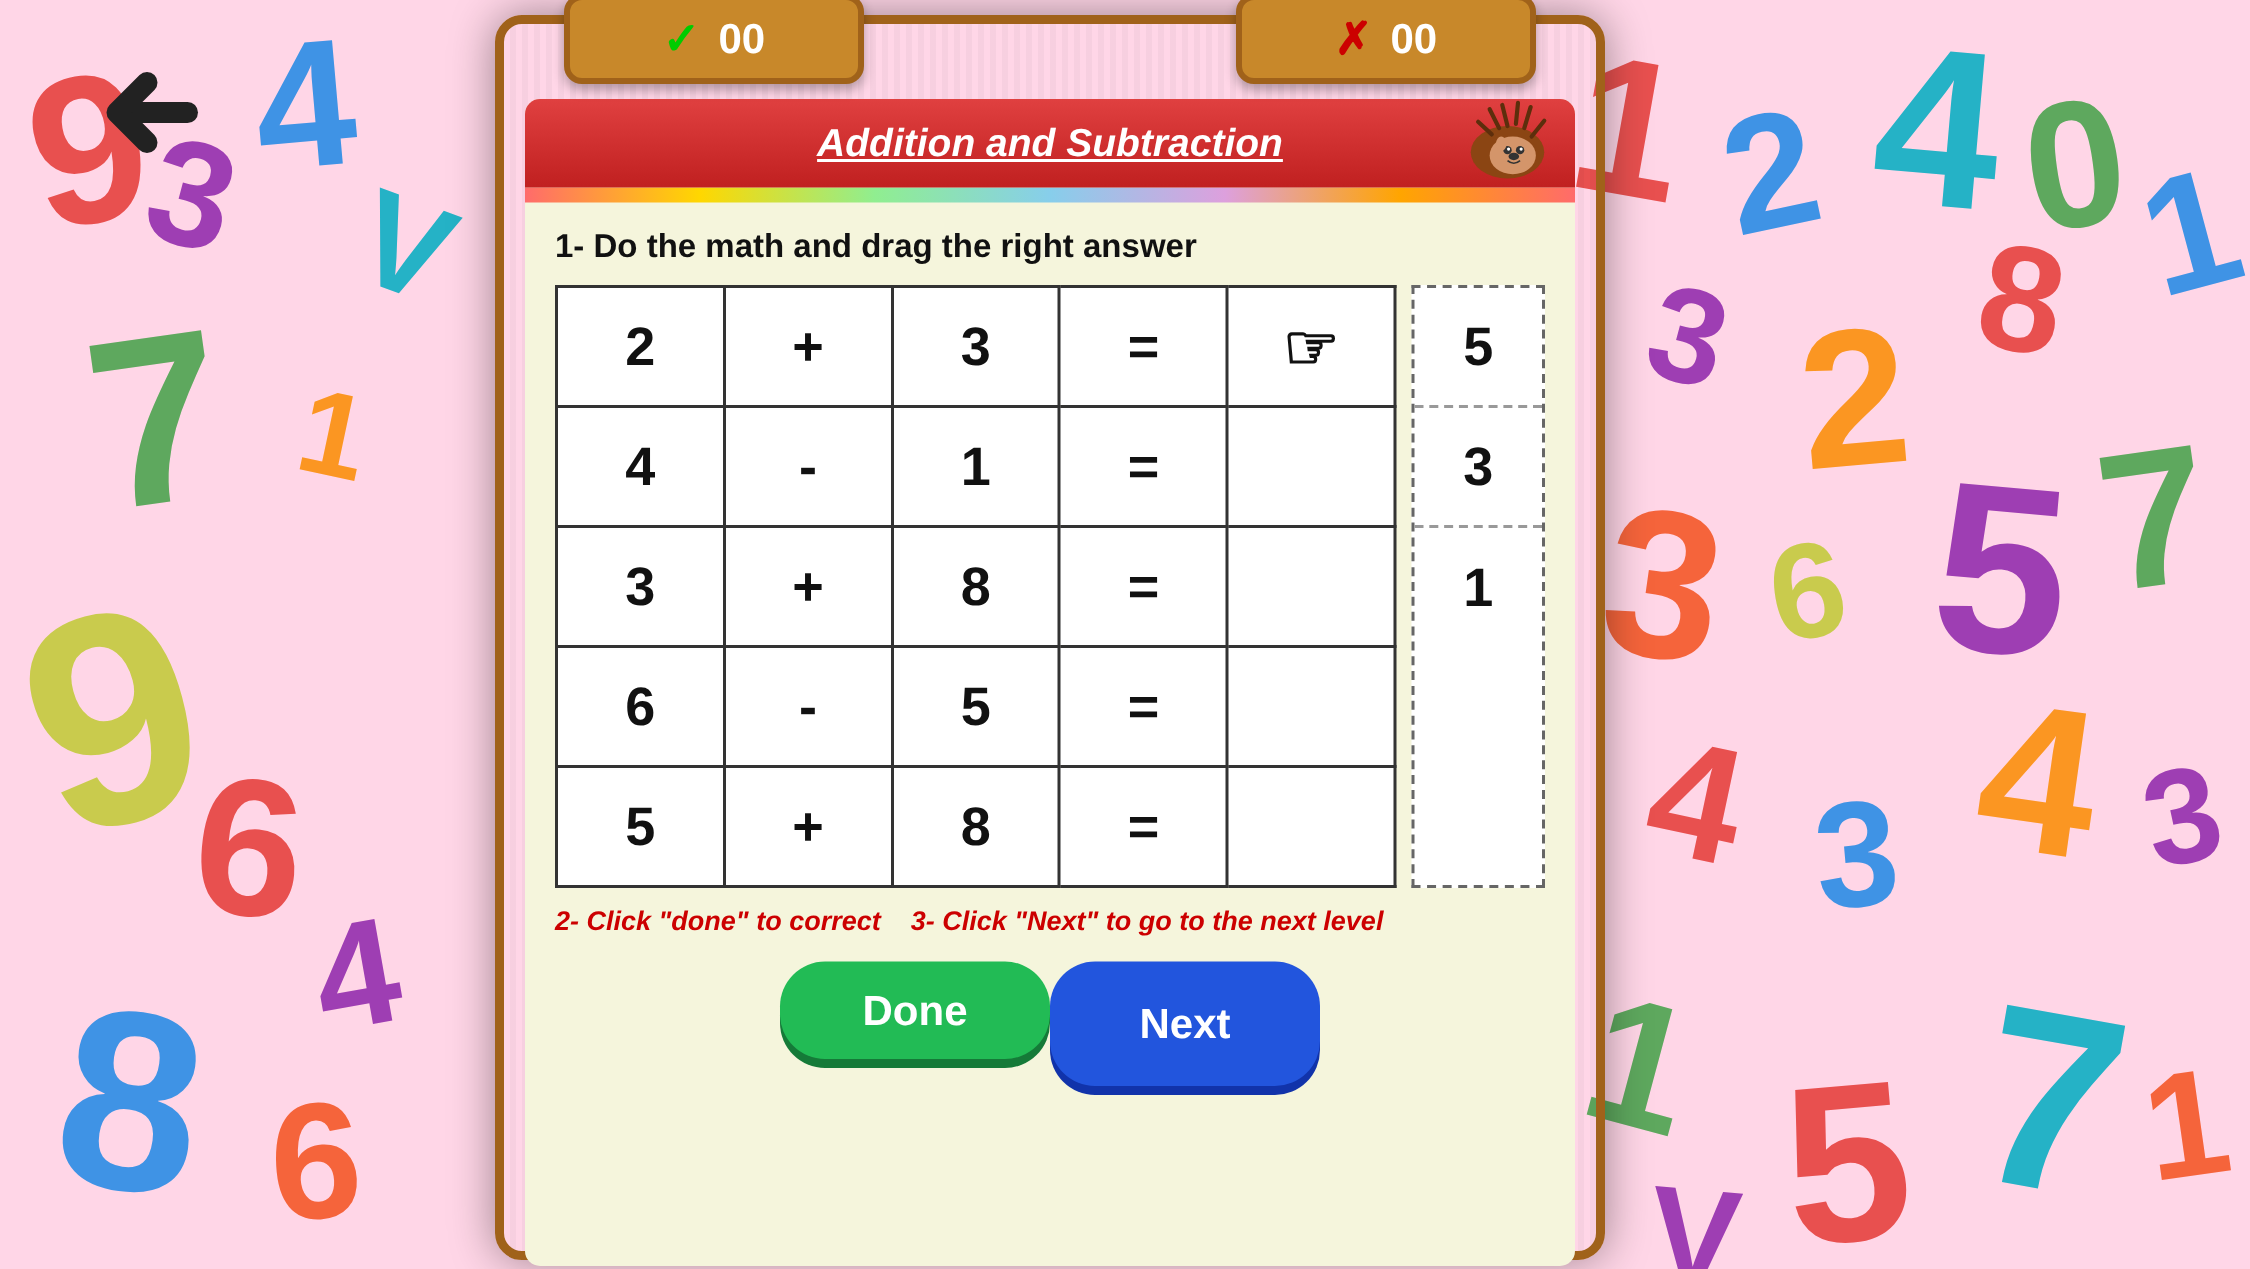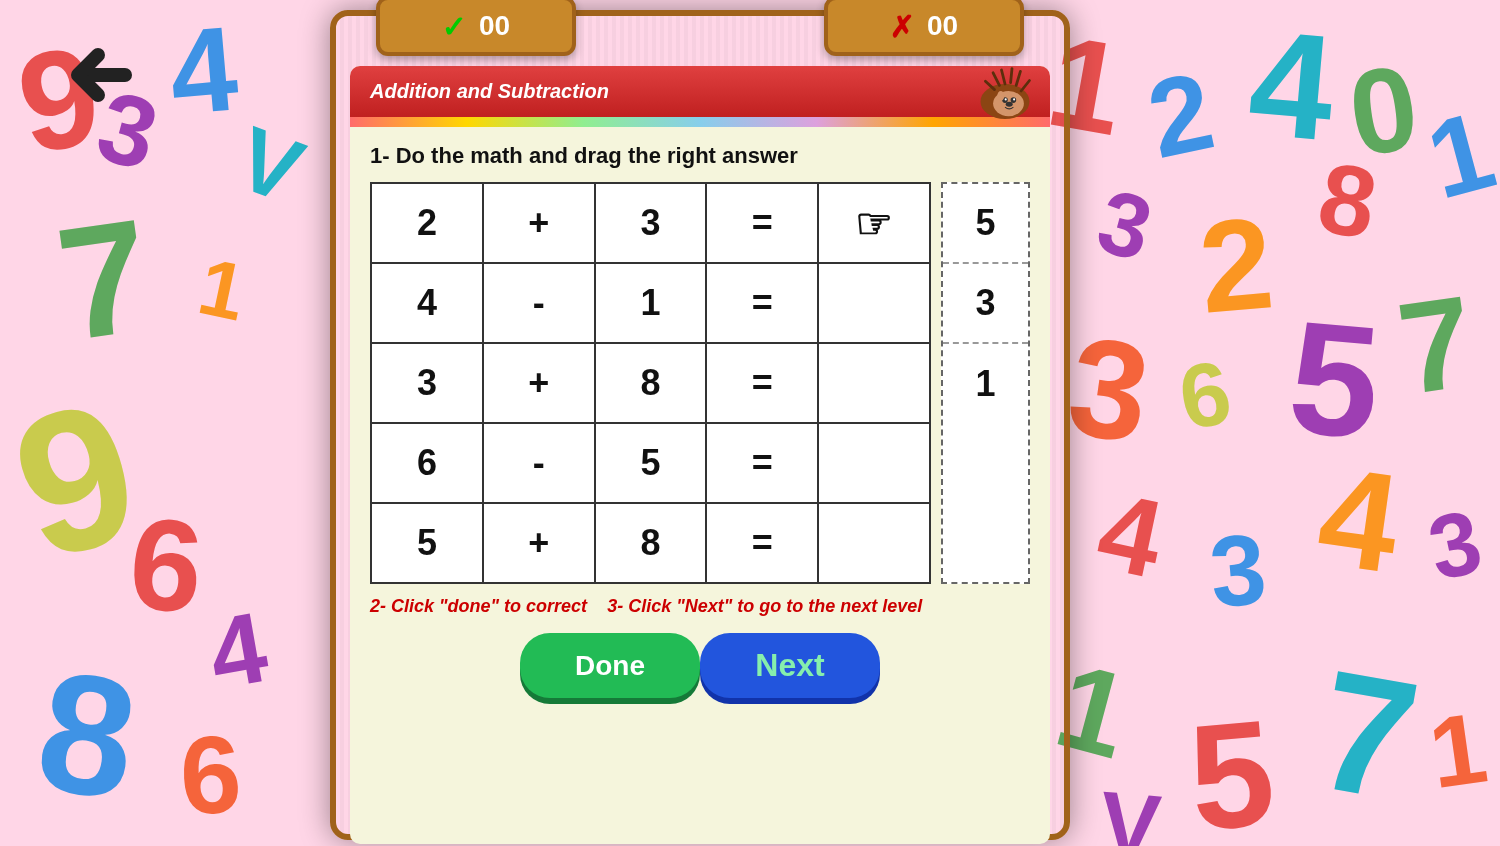--- a/index.html
+++ b/index.html
@@ -116,24 +116,26 @@
       border-radius: 6px 6px 0 0;
       padding: 14px 20px;
       display: flex;
       align-items: center;
       justify-content: space-between;
       position: relative;
     }
 
     .title-banner h1 {
       color: white;
-      font-size: 20px;
+      font-size: 26px;
       font-weight: bold;
       font-style: italic;
+      text-align: center;
       flex: 1;
+      text-decoration: underline;
     }
 
     .hedgehog {
       width: 70px;
       height: 70px;
       position: absolute;
       right: 10px;
       top: -10px;
     }
 
@@ -228,26 +230,26 @@
       width: 180px;
       height: 65px;
       font-size: 28px;
       font-weight: bold;
       cursor: pointer;
       box-shadow: 0 6px 0 #157a38;
     }
 
     .btn-next {
       background: #2255dd;
-      color: #86efac;
+      color: #ffffff;
       border: none;
       border-radius: 30px;
       width: 180px;
-      height: 65px;
-      font-size: 32px;
+      height: 83px;
+      font-size: 28px;
       font-weight: bold;
       cursor: pointer;
       box-shadow: 0 6px 0 #1133aa;
     }
 
     
     .wood-grain {
       background: repeating-linear-gradient(
         90deg,
         transparent,

